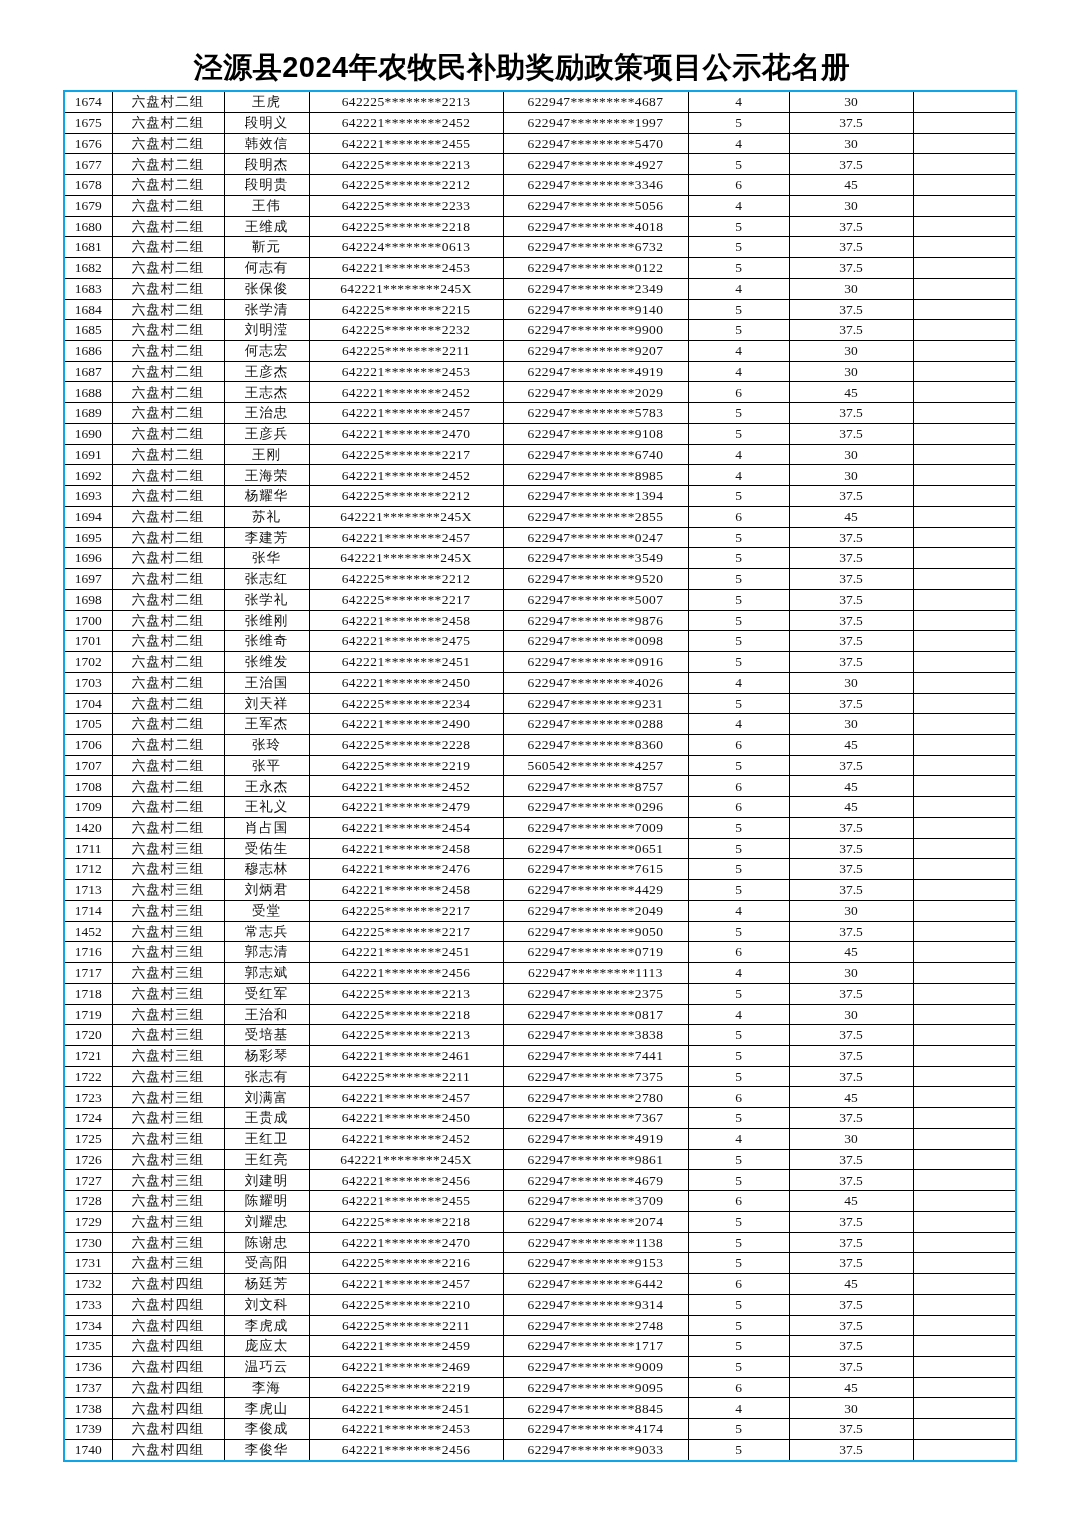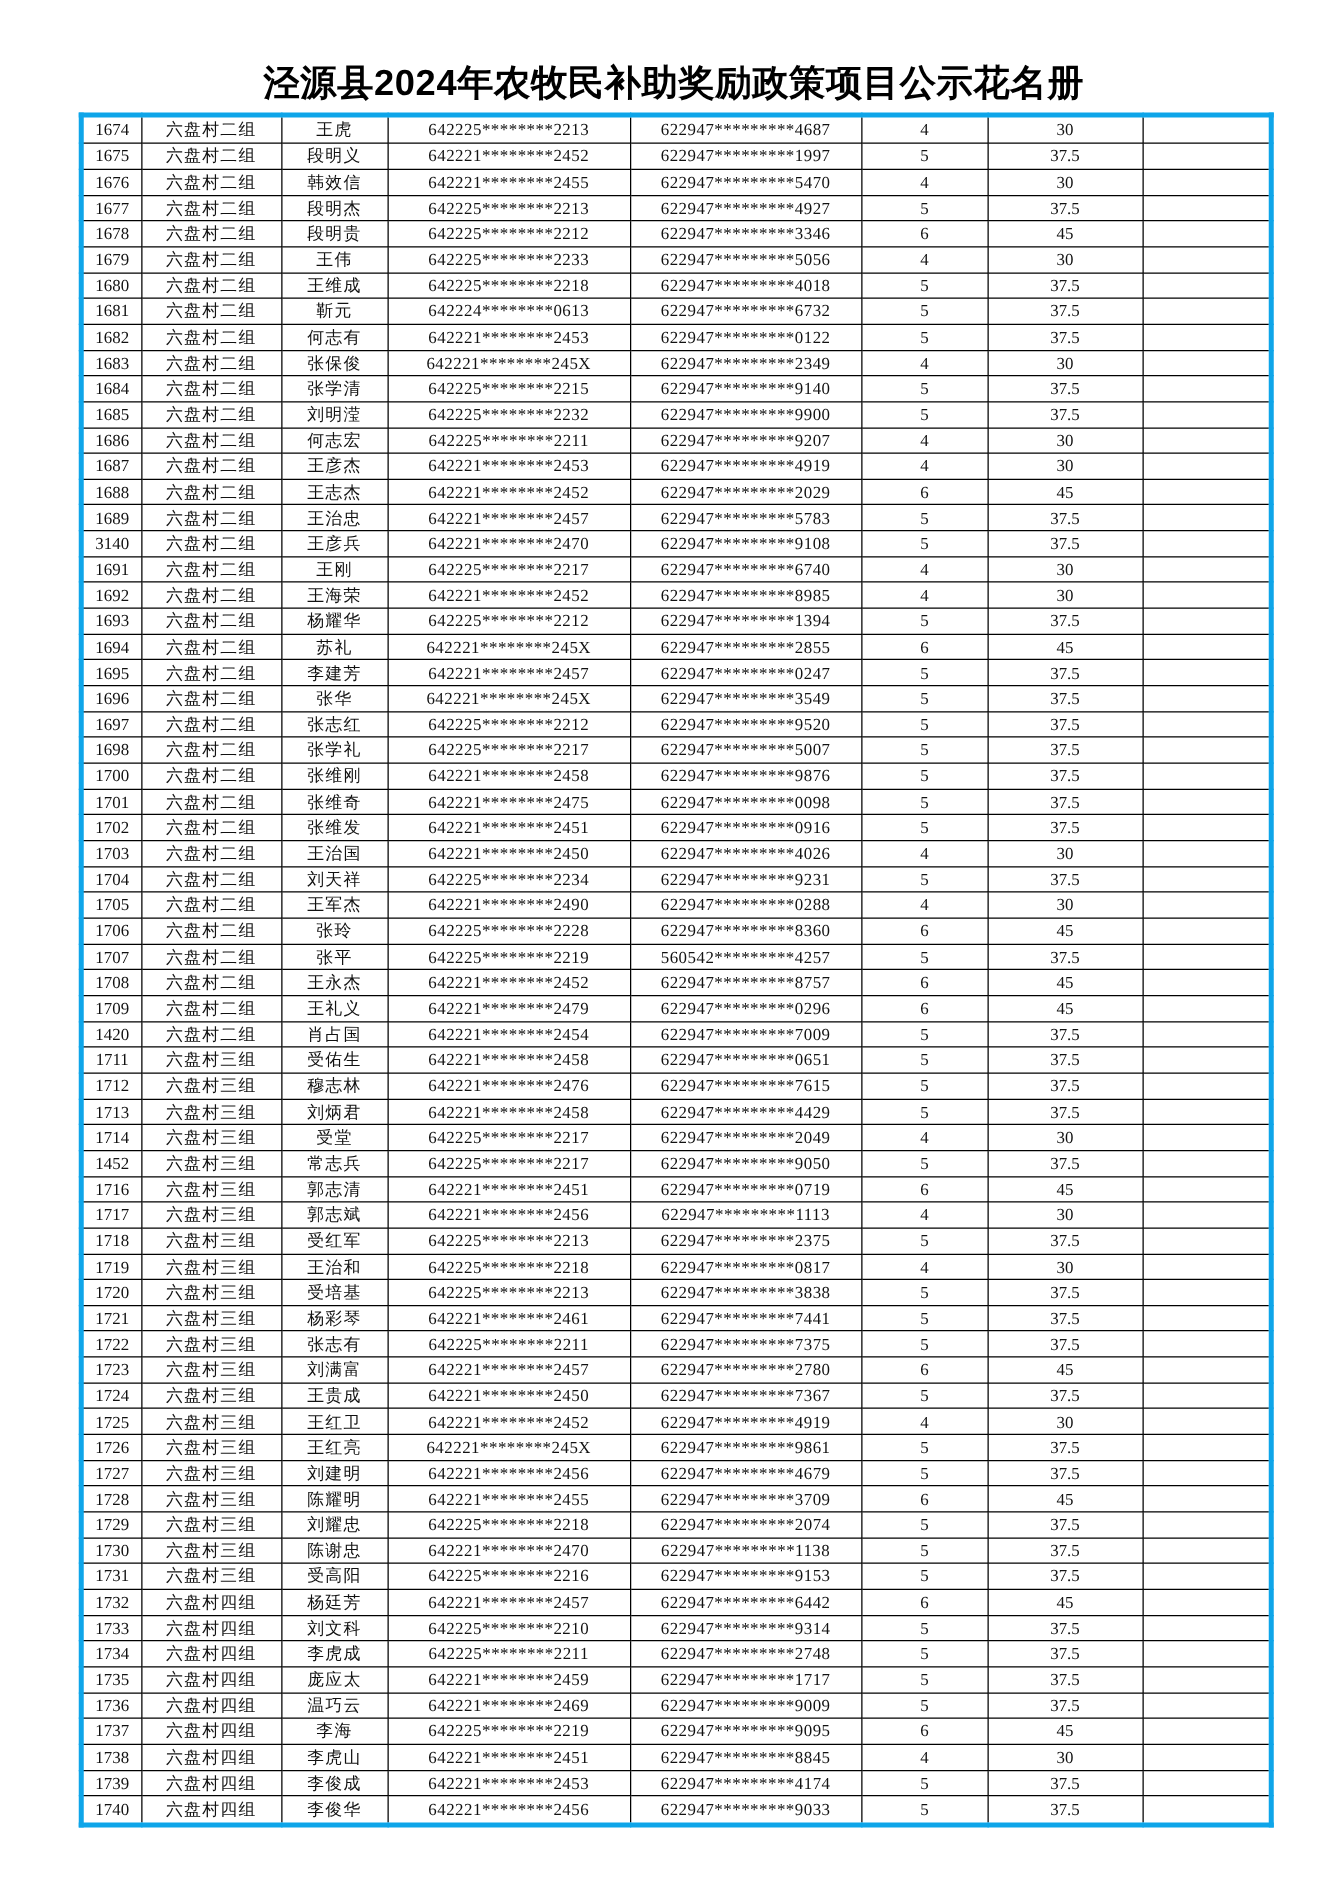--- a/index.html
+++ b/index.html
@@ -9,21 +9,21 @@
   }
   body {
     position: relative;
     width: 1074px;
     height: 1520px;
     font-family: "Liberation Serif", serif;
     color: #000;
   }
   .page-title {
     position: absolute;
-    left: 63px;
+    left: 46px;
     top: 50px;
     width: 952px;
     margin: 0;
     text-align: center;
     font-family: "Liberation Sans", sans-serif;
     font-weight: bold;
     font-size: 29px;
     line-height: 34px;
     color: #000;
     white-space: nowrap;
@@ -34,21 +34,21 @@
     left: 63px;
     top: 90px;
     width: 952px;
     height: 1372px;
   }
   table.roster {
     width: 100%;
     height: 100%;
     border-collapse: collapse;
     table-layout: fixed;
-    border: 4px solid #0ea5e9;
+    border: 2px solid #0ea5e9;
   }
   table.roster td {
     border: 1px solid #000;
     padding: 0 2px;
     text-align: center;
     vertical-align: middle;
     font-size: 13.5px;
     line-height: 1;
     white-space: nowrap;
     overflow: hidden;
@@ -234,21 +234,21 @@
     <td class="c-serial">1689</td>
     <td class="c-group">六盘村二组</td>
     <td class="c-name">王治忠</td>
     <td class="c-idnum">642221********2457</td>
     <td class="c-account">622947*********5783</td>
     <td class="c-qty">5</td>
     <td class="c-amount">37.5</td>
     <td class="c-remark"></td>
   </tr>
         <tr>
-    <td class="c-serial">3140</td>
+    <td class="c-serial">1690</td>
     <td class="c-group">六盘村二组</td>
     <td class="c-name">王彦兵</td>
     <td class="c-idnum">642221********2470</td>
     <td class="c-account">622947*********9108</td>
     <td class="c-qty">5</td>
     <td class="c-amount">37.5</td>
     <td class="c-remark"></td>
   </tr>
         <tr>
     <td class="c-serial">1691</td>

